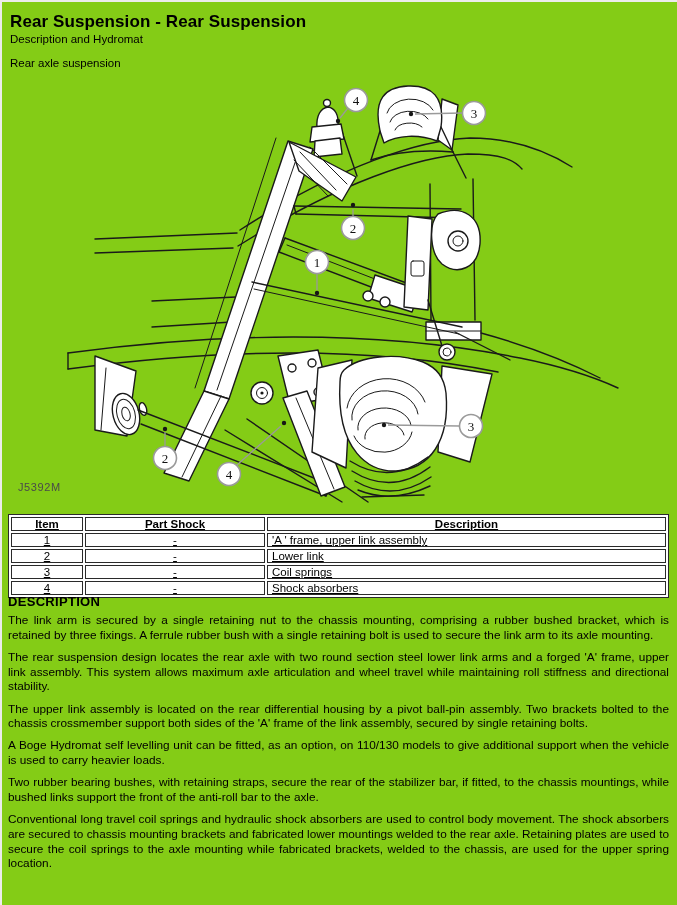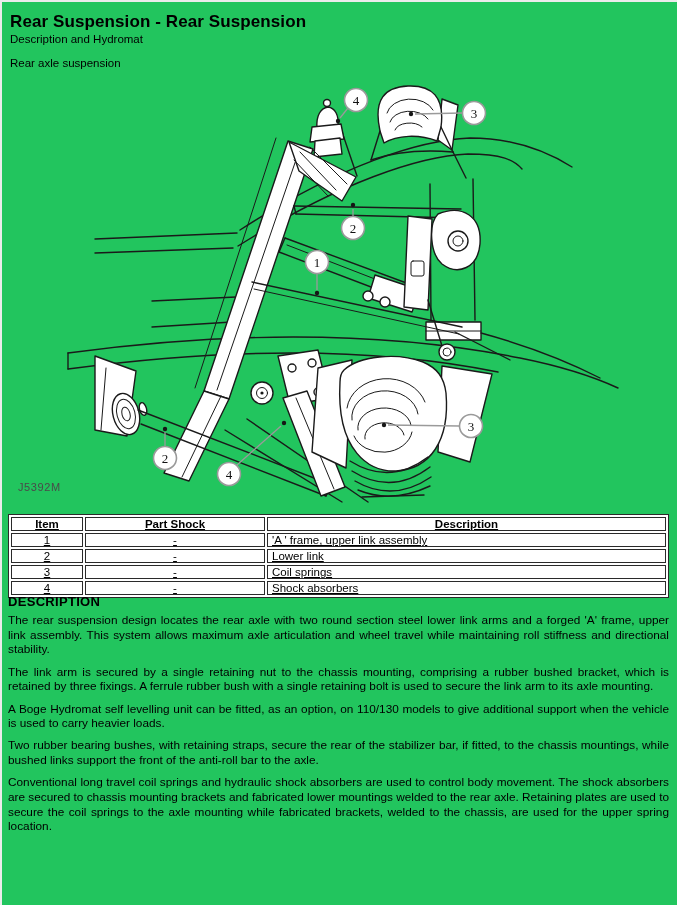--- a/index.html
+++ b/index.html
@@ -1,21 +1,21 @@
 <!DOCTYPE html>
 <html><head>
 <meta charset="utf-8">
 <style>
   * { box-sizing: border-box; }
   html, body { margin: 0; padding: 0; background: #fff; }
   .page {
     position: relative;
     width: 677px;
     height: 905px;
-    background: #22c55e;
+    background: #84cc16;
     font-family: "Liberation Sans", sans-serif;
     color: #000;
     overflow: hidden;
   }
   .edge-top  { position: absolute; left: 0; top: 0; width: 677px; height: 2px; background: #ececec; }
   .edge-left { position: absolute; left: 0; top: 0; width: 2px; height: 905px; background: #ececec; }
 
   .title    { position: absolute; left: 10px; top: 12px; font-size: 17px; font-weight: 700; letter-spacing: 0.1px; }
   .subtitle { position: absolute; left: 10px; top: 33px; font-size: 11.5px; }
   .fig-caption { position: absolute; left: 10px; top: 57px; font-size: 11.5px; }
@@ -273,19 +273,20 @@
         <td class="c">4</td>
         <td class="c">-</td>
         <td>Shock absorbers</td>
       </tr>
     </tbody>
   </table>
 
   <div class="desc-heading">DESCRIPTION</div>
 
   <div class="body-text">
+    <p>The link arm is secured by a single retaining nut to the chassis mounting, comprising a rubber bushed bracket, which is retained by three fixings. A ferrule rubber bush with a single retaining bolt is used to secure the link arm to its axle mounting.</p>
     <p>The rear suspension design locates the rear axle with two round section steel lower link arms and a forged 'A' frame, upper link assembly. This system allows maximum axle articulation and wheel travel while maintaining roll stiffness and directional stability.</p>
-    <p>The link arm is secured by a single retaining nut to the chassis mounting, comprising a rubber bushed bracket, which is retained by three fixings. A ferrule rubber bush with a single retaining bolt is used to secure the link arm to its axle mounting.</p>
+    <p>The upper link assembly is located on the rear differential housing by a pivot ball-pin assembly. Two brackets bolted to the chassis crossmember support both sides of the 'A' frame of the link assembly, secured by single retaining bolts.</p>
     <p>A Boge Hydromat self levelling unit can be fitted, as an option, on 110/130 models to give additional support when the vehicle is used to carry heavier loads.</p>
     <p>Two rubber bearing bushes, with retaining straps, secure the rear of the stabilizer bar, if fitted, to the chassis mountings, while bushed links support the front of the anti-roll bar to the axle.</p>
     <p>Conventional long travel coil springs and hydraulic shock absorbers are used to control body movement. The shock absorbers are secured to chassis mounting brackets and fabricated lower mountings welded to the rear axle. Retaining plates are used to secure the coil springs to the axle mounting while fabricated brackets, welded to the chassis, are used for the upper spring location.</p>
   </div>
 </div>
 
 </body></html>

